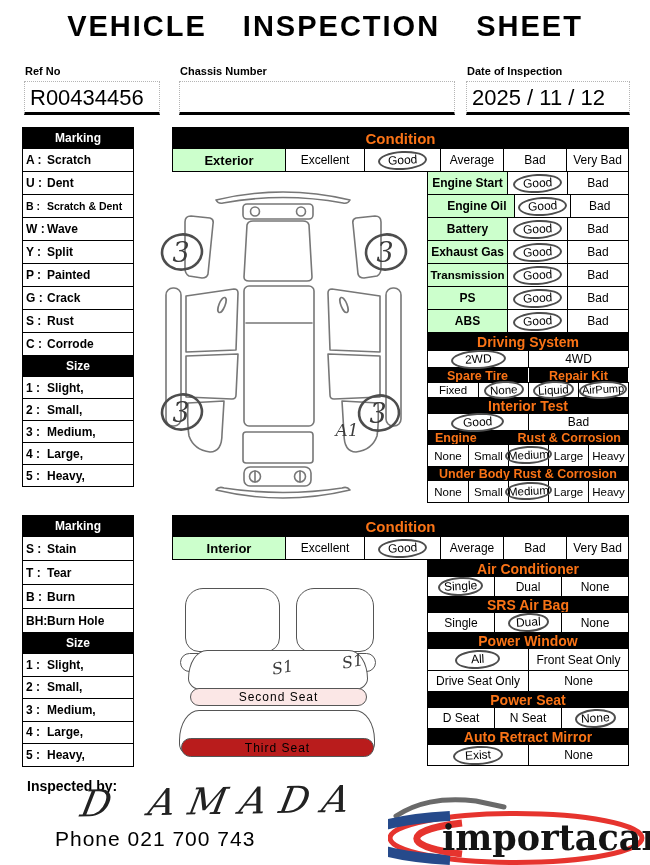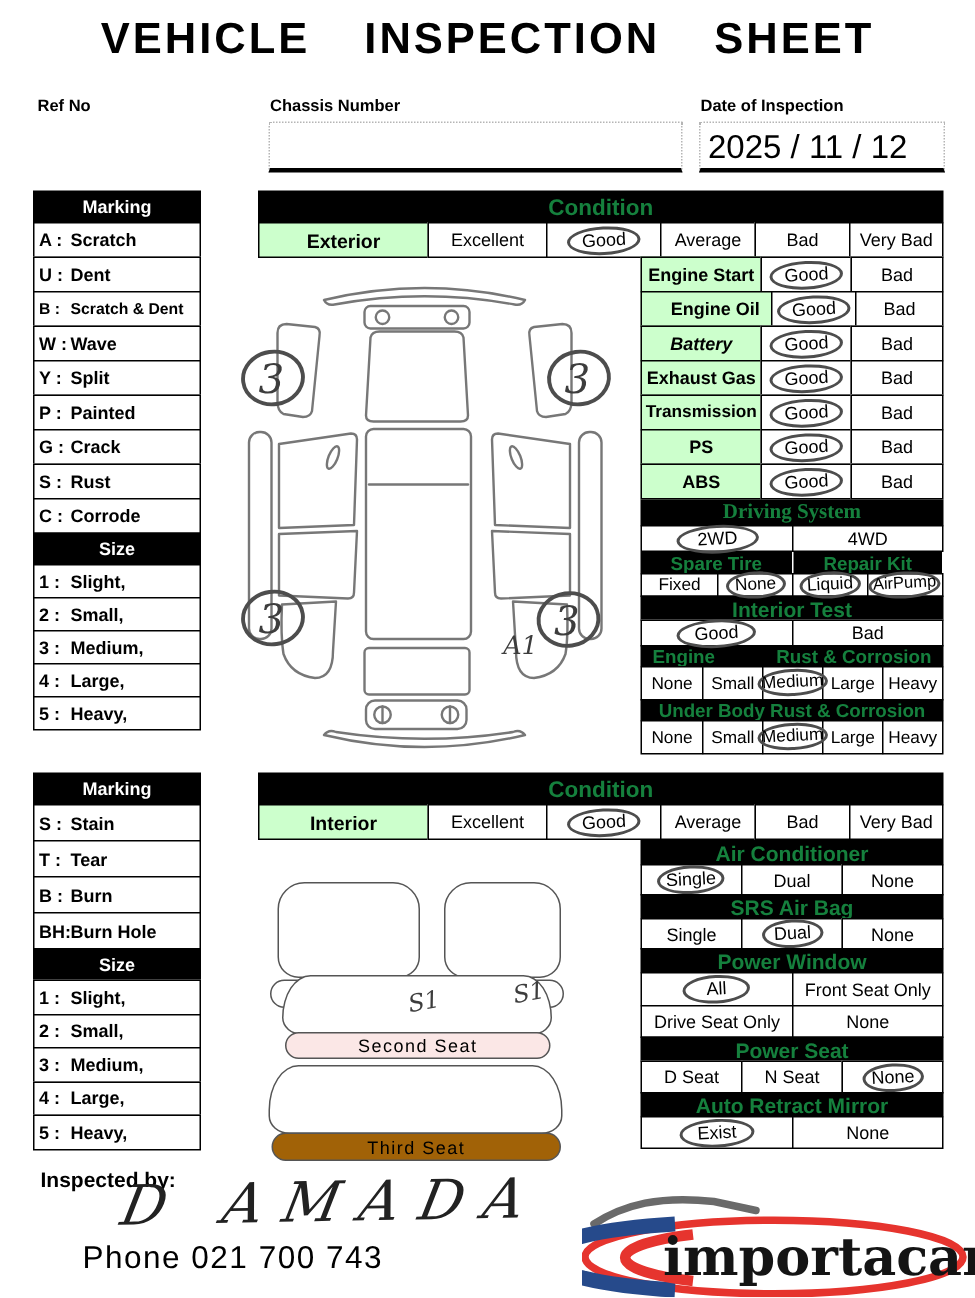--- a/index.html
+++ b/index.html
@@ -16,21 +16,21 @@
 
   
   .legend{display:flex;flex-direction:column;}
   .lg-h{background:#000;color:#fff;text-align:center;font-size:12px;font-weight:bold;
         display:flex;align-items:center;justify-content:center;}
   .lg-r{border:1px solid #000;margin-top:-1px;background:#fff;display:flex;align-items:center;
         font-size:12px;font-weight:bold;padding:0 3px;box-sizing:border-box;}
   .lg-code{width:21px;flex:none;}
 
   
-  .bar{background:#000;color:#15803d;font-weight:bold;text-align:right;
+  .bar{background:#000;color:#f97316;font-weight:bold;text-align:right;
        display:flex;align-items:center;justify-content:center;box-sizing:border-box;}
   .row{display:flex;}
   .cell{border:1px solid #000;background:#fff;display:flex;align-items:center;justify-content:center;
         font-size:12px;box-sizing:border-box;margin-top:-1px;white-space:nowrap;overflow:visible;}
   .row .cell + .cell{margin-left:-1px;}
   .green{background:#ccffcc;font-weight:bold;}
   .circ{display:inline-block;border:2.5px solid #4d4d4d;border-radius:50%;padding:0 8px;
         line-height:1.25;transform:rotate(-3deg);}
   .stack{display:flex;flex-direction:column;}
 
@@ -49,20 +49,21 @@
   .phone{font-size:21px;letter-spacing:1px;}
 </style>
 </head>
 <body>
 
 <div class="sheet">
 
   <div class="abs title">VEHICLE INSPECTION SHEET</div>
 
   <div class="abs flabel" style="top:65px;left:25px;">Ref No</div>
+  <div class="abs fbox" style="top:81px;left:24px;width:136px;height:34px;">R00434456</div>
 
   <div class="abs flabel" style="top:65px;left:180px;">Chassis Number</div>
   <div class="abs fbox" style="top:81px;left:179px;width:276px;height:34px;"></div>
 
   <div class="abs flabel" style="top:65px;left:467px;">Date of Inspection</div>
   <div class="abs fbox" style="top:81px;left:466px;width:164px;height:34px;">2025 / 11 / 12</div>
 
   <div class="abs legend" style="top:127px;left:22px;width:112px;">
     <div class="lg-h" style="height:22px;">Marking</div>
     <div class="lg-r" style="height:24px;">
@@ -145,21 +146,21 @@
       <div class="cell" style="width:62px;height:24px;">Bad</div>
     </div>
     <div class="row">
       <div class="cell green" style="width:92px;height:24px;font-size:12px;padding-left:12px;">Engine Oil</div>
       <div class="cell" style="width:61px;height:24px;">
           <span class="circ">Good</span>
         </div>
       <div class="cell" style="width:62px;height:24px;">Bad</div>
     </div>
     <div class="row">
-      <div class="cell green" style="width:81px;height:24px;font-size:12px;font-style:italic;">Battery</div>
+      <div class="cell green" style="width:81px;height:24px;font-size:12px;">Battery</div>
       <div class="cell" style="width:61px;height:24px;">
           <span class="circ">Good</span>
         </div>
       <div class="cell" style="width:62px;height:24px;">Bad</div>
     </div>
     <div class="row">
       <div class="cell green" style="width:81px;height:24px;font-size:12px;">Exhaust Gas</div>
       <div class="cell" style="width:61px;height:24px;">
           <span class="circ">Good</span>
         </div>
@@ -182,21 +183,21 @@
     <div class="row">
       <div class="cell green" style="width:81px;height:24px;font-size:12px;">ABS</div>
       <div class="cell" style="width:61px;height:24px;">
           <span class="circ">Good</span>
         </div>
       <div class="cell" style="width:62px;height:24px;">Bad</div>
     </div>
   </div>
 
   <div class="abs stack" style="top:333px;left:427px;width:202px;">
-    <div class="bar" style="height:18px;font-size:14px;font-family:Liberation Serif, serif;">Driving System</div>
+    <div class="bar" style="height:18px;font-size:14px;">Driving System</div>
     <div class="row">
       <div class="cell" style="width:102px;height:18px;">
           <span class="circ" style="padding:0 12px;">2WD</span>
         </div>
       <div class="cell" style="width:101px;height:18px;">4WD</div>
     </div>
     <div class="row">
       <div class="bar" style="width:101px;height:15px;font-size:12.5px;">Spare Tire</div>
       <div class="bar" style="width:100px;height:15px;font-size:12.5px;border-left:1px solid #fff;">Repair Kit</div>
     </div>
@@ -404,21 +405,21 @@
 
   <div class="abs seatback" style="top:588px;left:296px;width:78px;height:64px;"></div>
   <div class="abs pill" style="top:653px;left:294px;width:82px;height:19px;">D-Seat</div>
 
   <div class="abs bench" style="top:650px;left:188px;width:180px;height:40px;"></div>
   <div class="abs smark" style="top:658px;left:272px;">S1</div>
   <div class="abs smark" style="top:652px;left:342px;">S1</div>
   <div class="abs pill" style="top:688px;left:190px;width:177px;height:18px;background:#fbe7e6;">Second Seat</div>
 
   <div class="abs bench" style="top:710px;left:179px;width:196px;height:46px;"></div>
-  <div class="abs pill" style="top:755px;left:181px;width:193px;height:19px;background:#a16207;">Third  Seat</div>
+  <div class="abs pill" style="top:738px;left:181px;width:193px;height:19px;background:#b91c1c;">Third  Seat</div>
 
   <div class="abs insp" style="top:778px;left:27px;">Inspected by:</div>
   <div class="abs sig" style="top:780px;left:82px;">D AMADA</div>
   <div class="abs phone" style="top:827px;left:55px;">Phone  021 700 743</div>
 
   <svg class="abs" style="top:793px;left:388px;" width="262" height="72" viewBox="0 0 262 72">
     <path d="M8,23 C28,10 52,4 88,8 L116,14" fill="none" stroke="#6a6a6a" stroke-width="5" stroke-linecap="round"></path>
     <ellipse cx="128" cy="45" rx="126" ry="24.5" fill="none" stroke="#e6342e" stroke-width="5"></ellipse>
     <path d="M62,23 A122,23 0 0 0 62,67" fill="none" stroke="#264a8b" stroke-width="10"></path>
     <path d="M74,30 A92,18 0 0 0 74,61" fill="none" stroke="#e6342e" stroke-width="7"></path>

